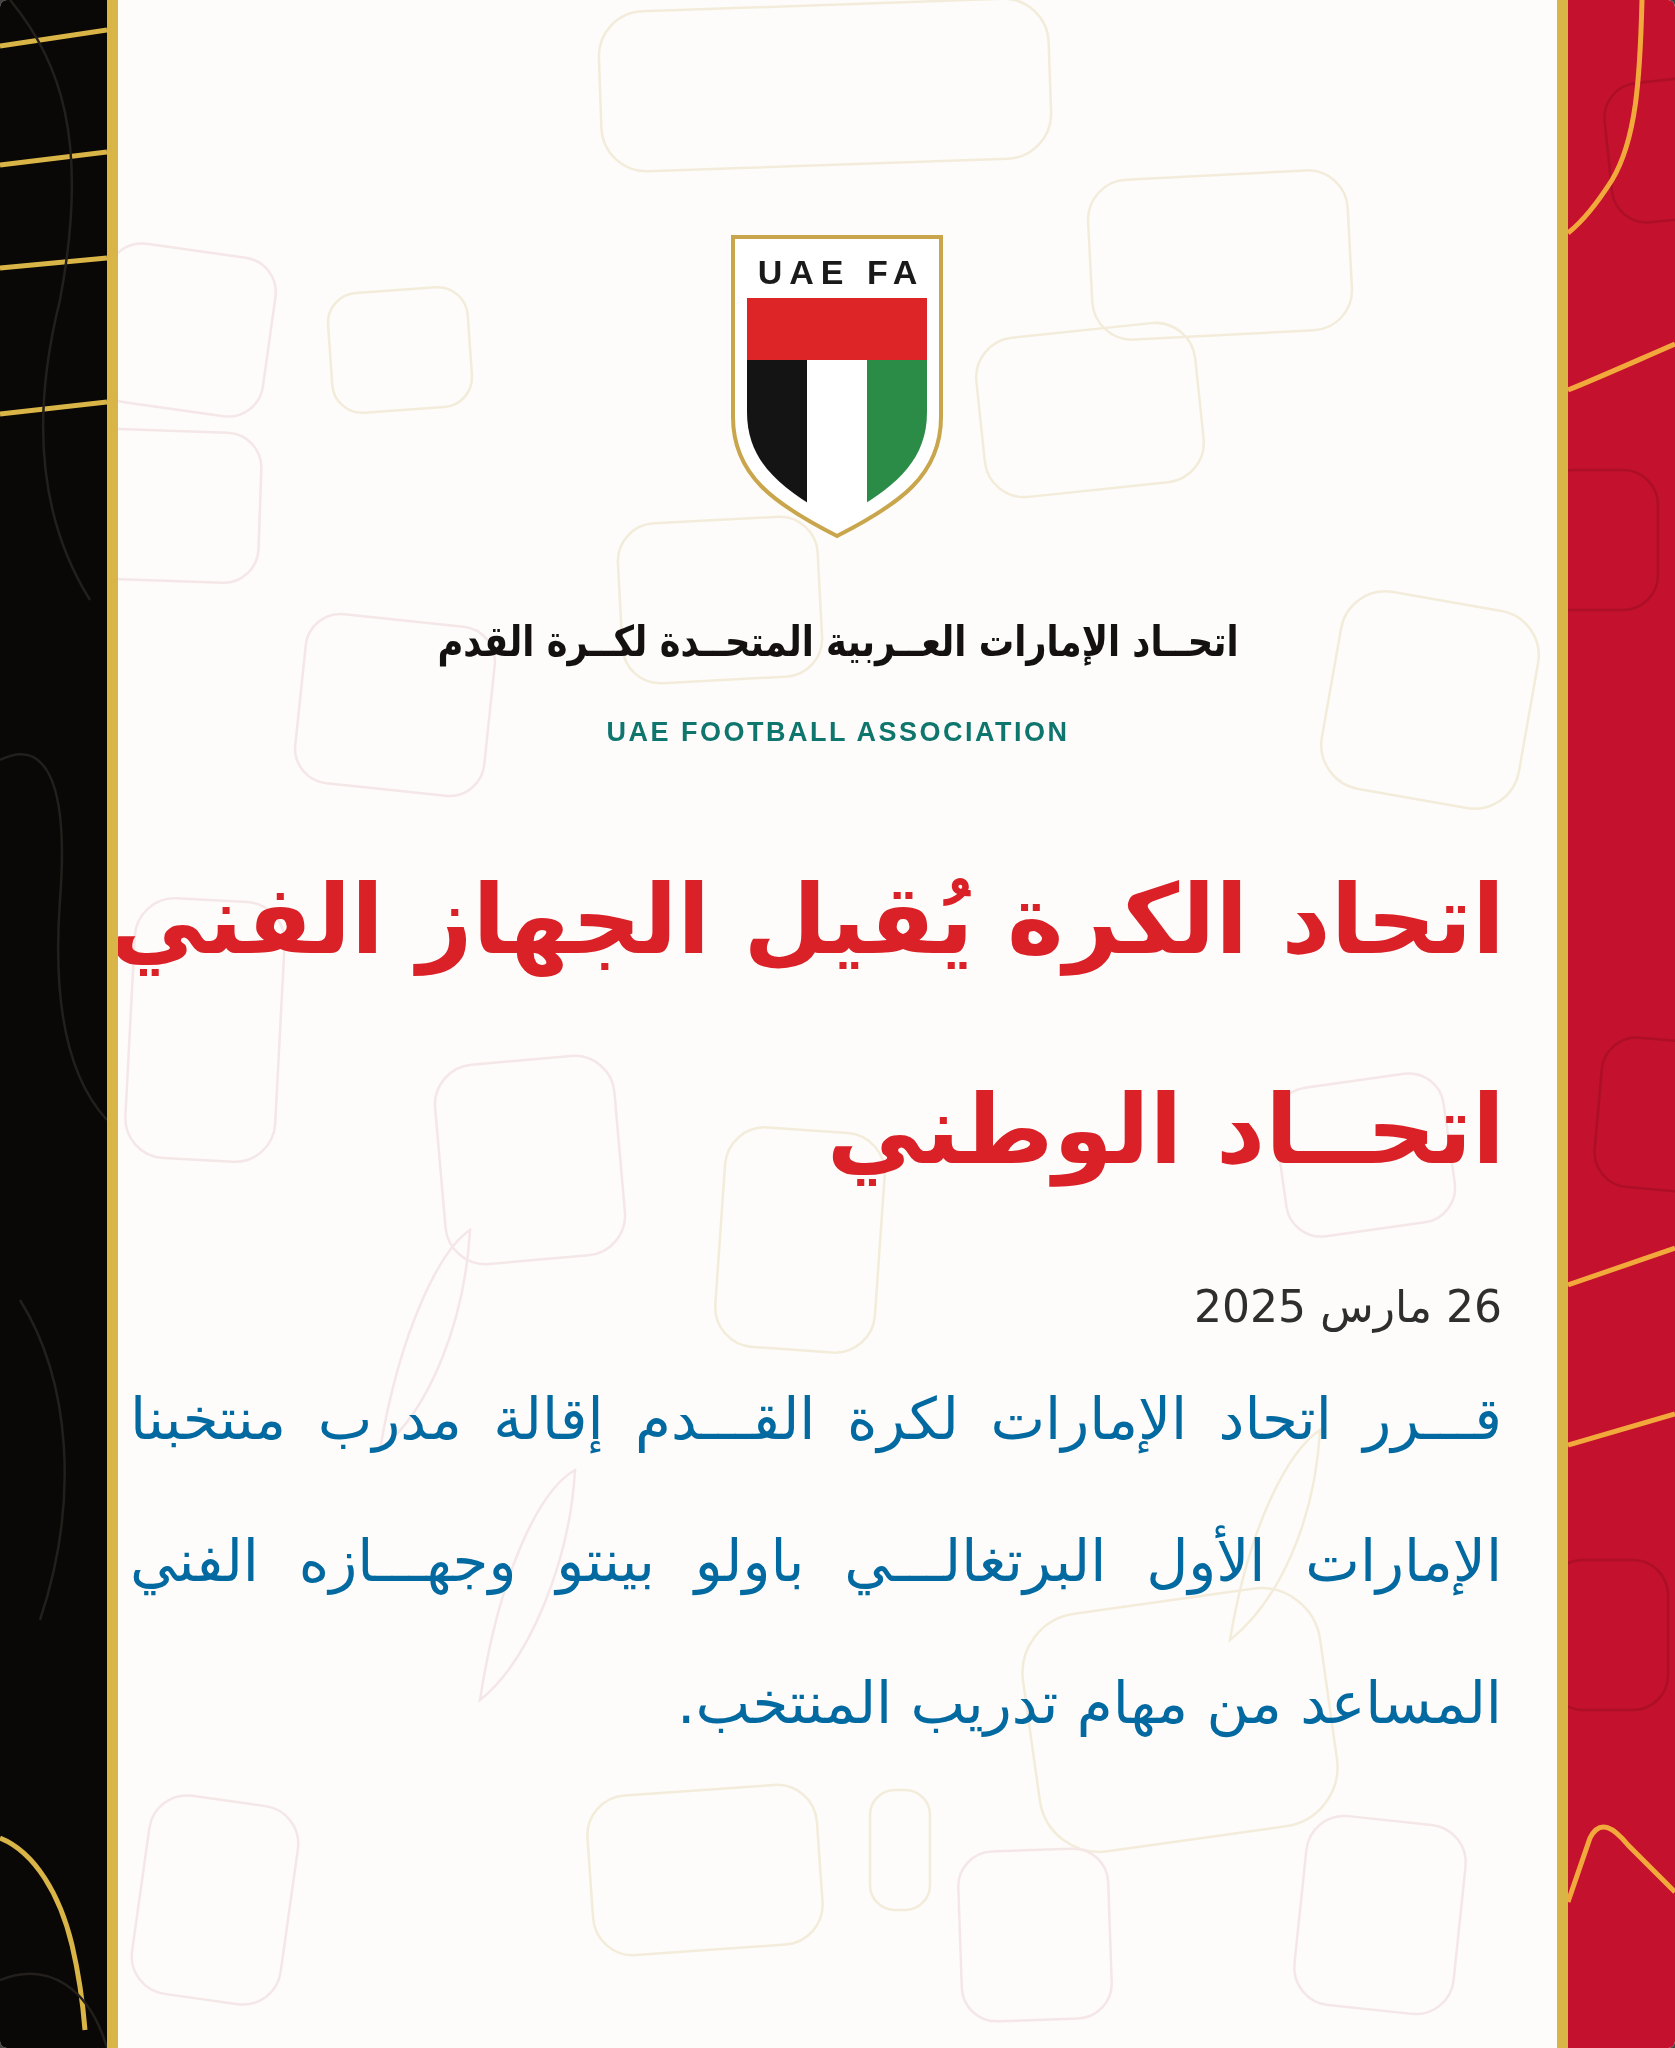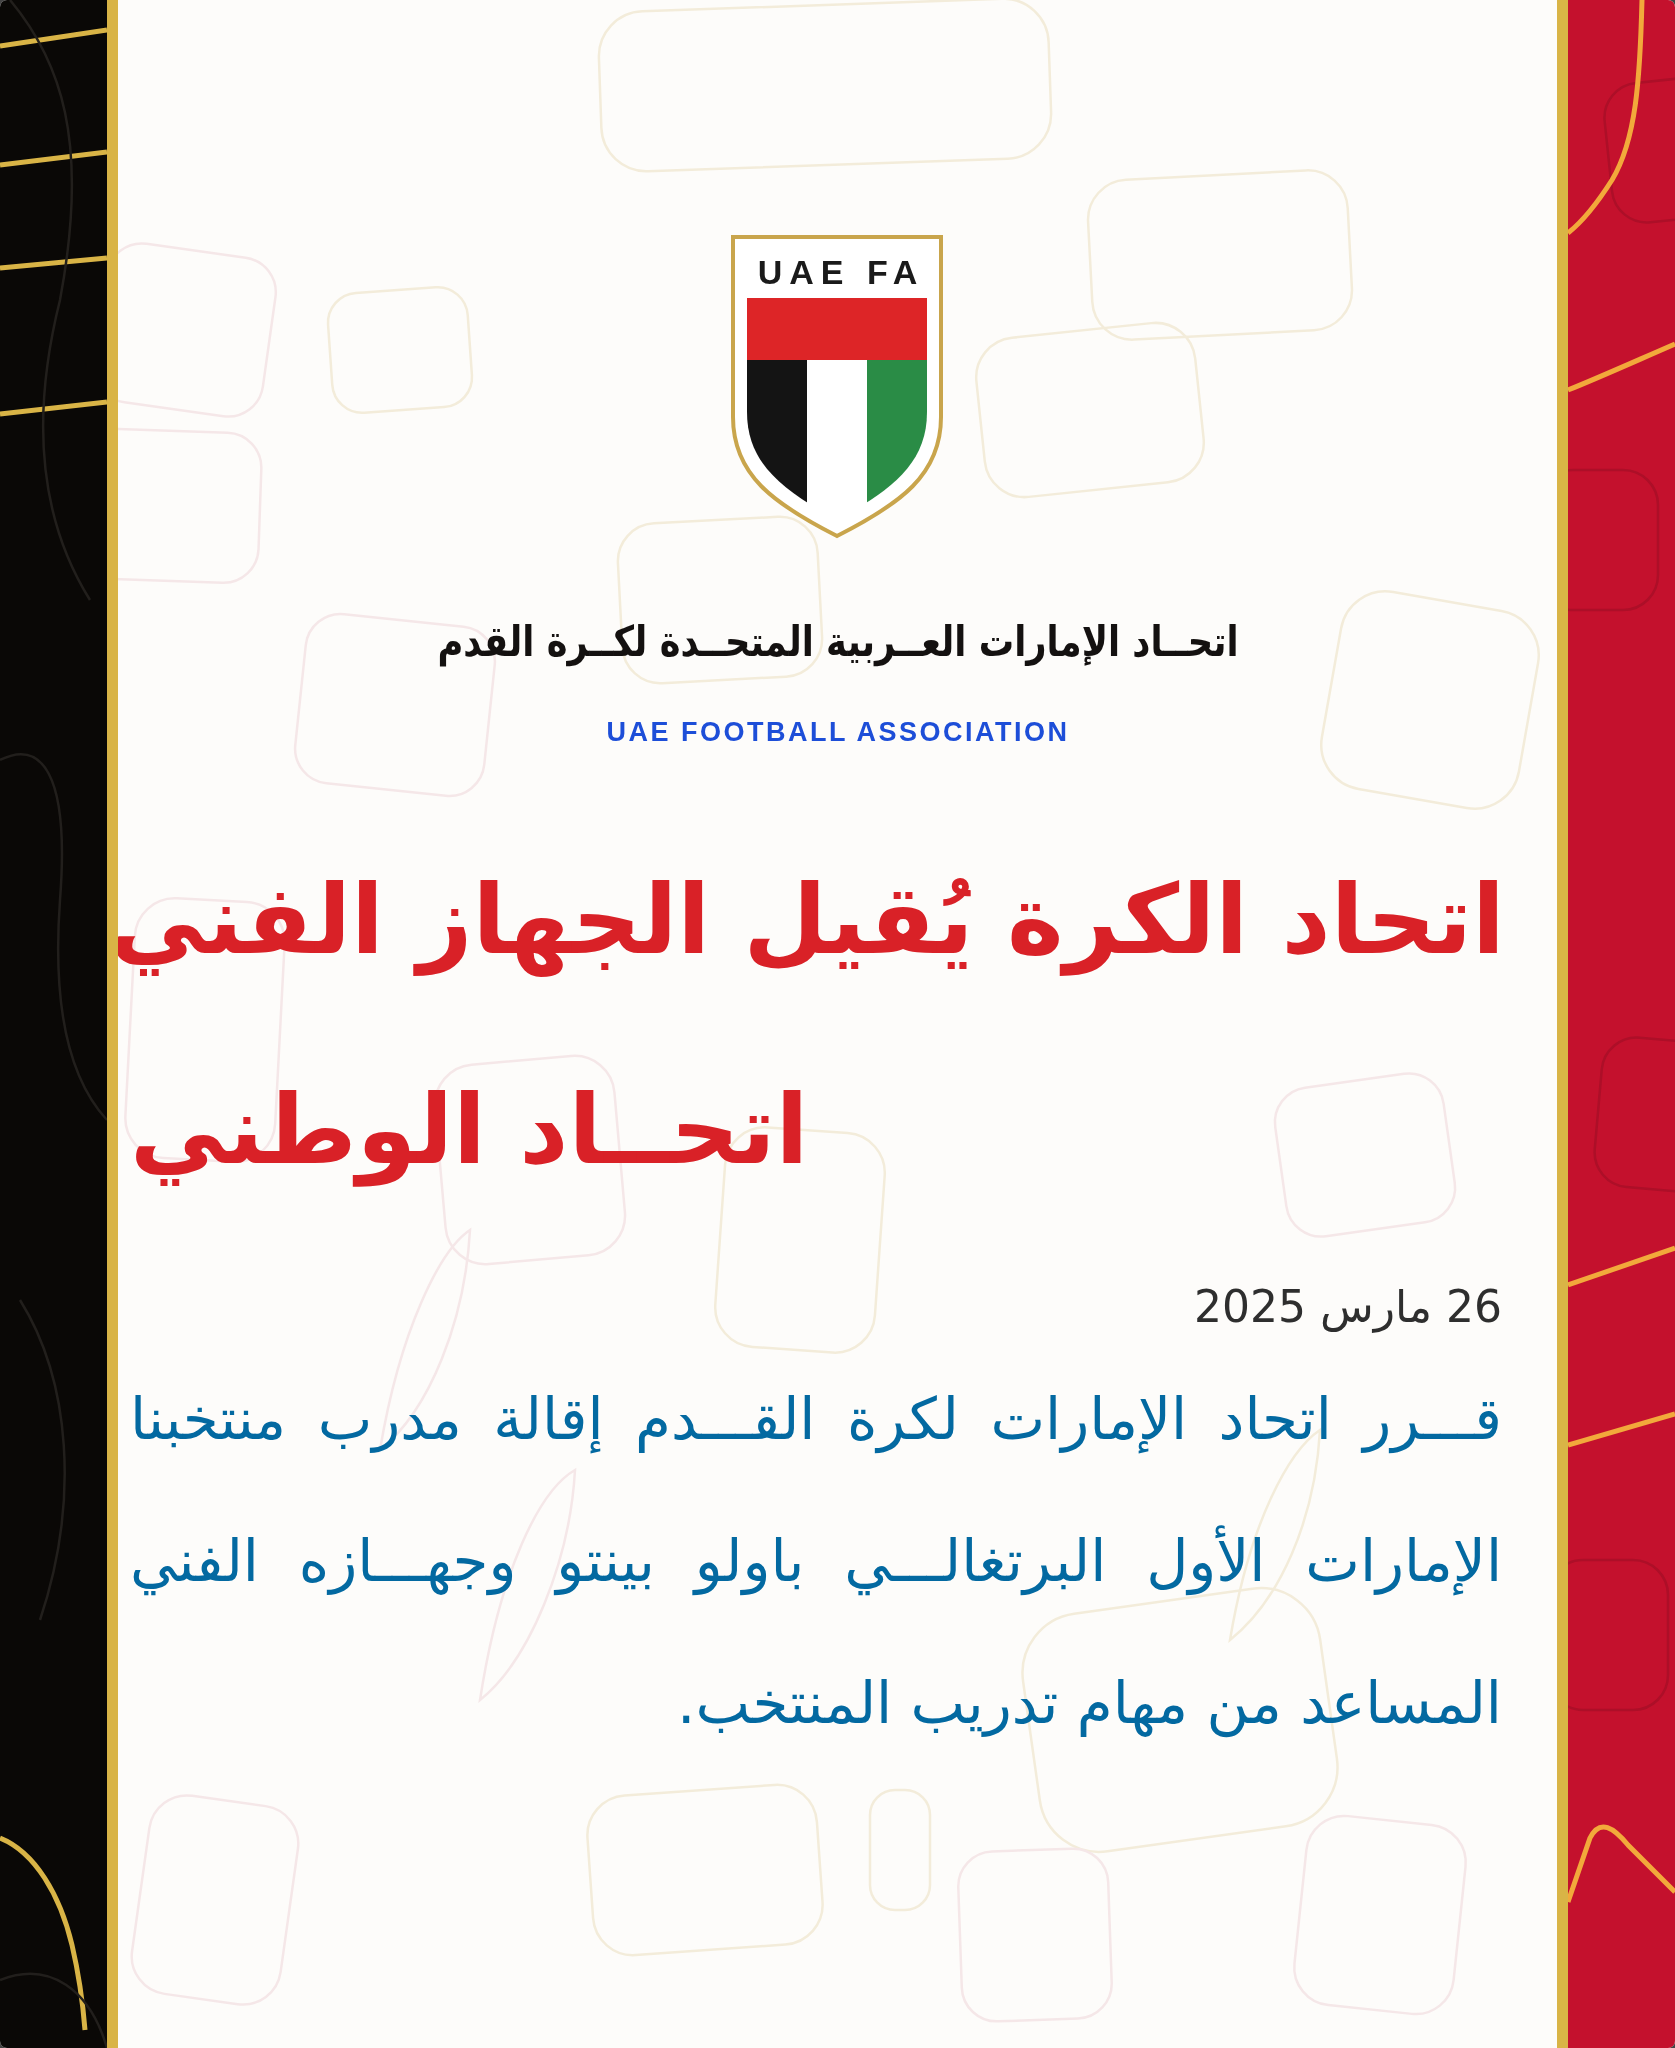--- a/index.html
+++ b/index.html
@@ -18,23 +18,23 @@
   .content{position:absolute;inset:0;z-index:2;}
   .shield{position:absolute;left:728px;top:232px;width:218px;height:310px;}
   .calligraphy{
     position:absolute;left:138px;width:1400px;top:600px;height:84px;line-height:84px;
     text-align:center;font-weight:bold;font-size:42px;color:#141110;
     transform:scaleX(0.84);transform-origin:center;direction:rtl;
   }
   .org-en{
     position:absolute;left:138px;width:1400px;top:710px;height:44px;line-height:44px;
     text-align:center;font-family:"Liberation Sans",sans-serif;font-weight:bold;
-    font-size:27px;letter-spacing:2.5px;color:#1d4ed8;
+    font-size:27px;letter-spacing:2.5px;color:#0f766e;
   }
-  .headline{position:absolute;left:130px;width:1375px;text-align:left;direction:rtl;
+  .headline{position:absolute;left:130px;width:1375px;text-align:right;direction:rtl;
     font-weight:bold;color:#D92127;font-size:96px;white-space:nowrap;}
   .headline.l1{top:814px;height:212px;line-height:212px;}
   .headline.l2{top:1024px;height:212px;line-height:212px;}
   .date{
     position:absolute;left:130px;width:1372px;top:1277px;height:60px;line-height:60px;
     direction:rtl;text-align:right;font-size:44px;color:#2E2E2E;
   }
   .body-text{position:absolute;left:130px;width:1372px;top:1348px;direction:rtl;
     font-size:58px;color:#0369a1;line-height:142px;}
   .body-line{height:142px;overflow:visible;}

